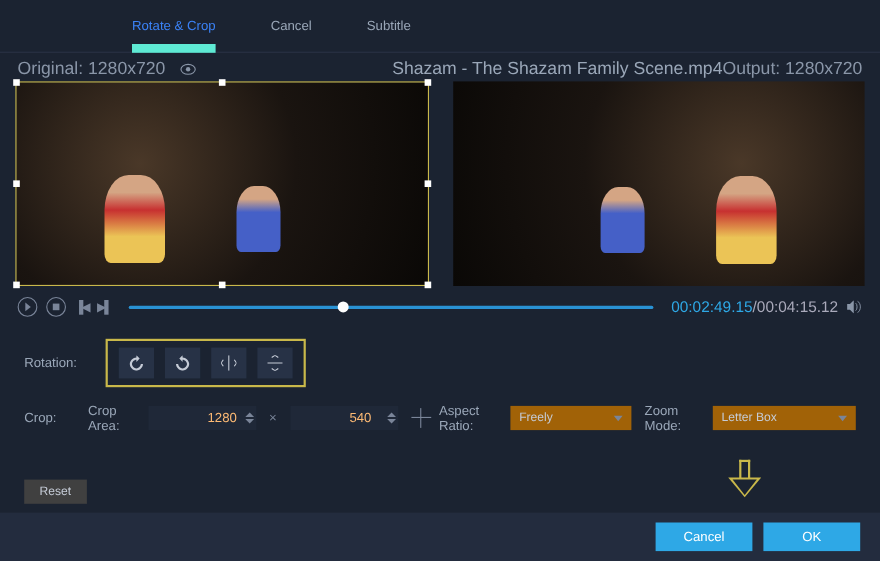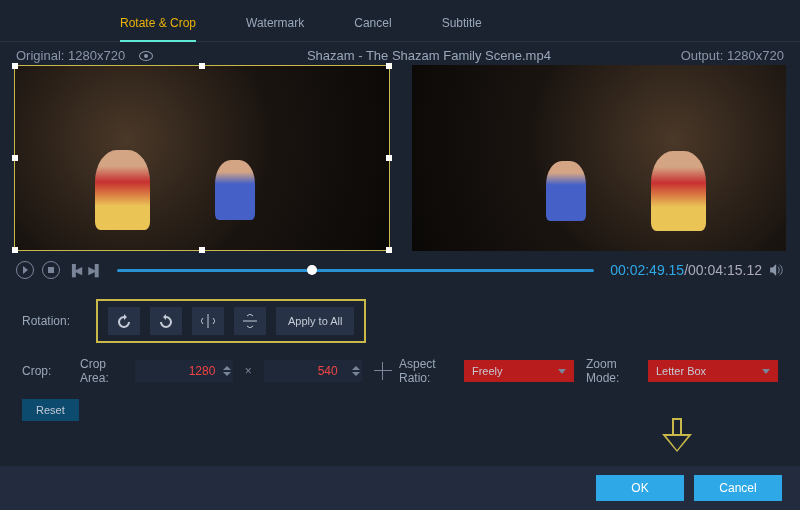--- a/index.html
+++ b/index.html
@@ -1,24 +1,24 @@
 <!DOCTYPE html>
 <html><head>
 <meta charset="utf-8">
 <style>
 * { box-sizing: border-box; margin: 0; padding: 0; }
 body { width: 800px; height: 510px; background: #1b2331; font-family: Arial, sans-serif; font-size: 12px; color: #aab; overflow: hidden; position: relative; }
 .tabs { display: flex; gap: 50px; padding: 10px 0 0 120px; border-bottom: 1px solid #2a3245; }
 .tab { padding: 6px 0 10px; cursor: pointer; color: #9aa7b8; }
-.tab.active { color: #eab308; border-bottom: 2px solid #5eead4; margin-bottom: -1px; text-align: center; }
-.info-bar { display: flex; justify-content: space-between; align-items: center; padding: 6px 16px 2px; font-size: 13px; color: #8a96a8; }
+.tab.active { color: #3b82f6; border-bottom: 8px solid #5eead4; margin-bottom: -1px; text-align: center; }
+.info-bar { display: flex; justify-content: space-between; align-items: center; padding: 6px 16px 2px; font-size: 16px; color: #8a96a8; }
 .info-bar .left { display: flex; align-items: center; gap: 14px; }
 .eye { display: inline-block; width: 14px; height: 10px; border: 1px solid #8a96a8; border-radius: 70% 70% 70% 70%; position: relative; }
 .eye::after { content: ''; position: absolute; width: 4px; height: 4px; background: #8a96a8; border-radius: 50%; top: 2px; left: 4px; }
-.file-title { flex: 1; text-align: center; color: #9aa7b8; margin-left: 24px; }
+.file-title { flex: 1; text-align: right; color: #9aa7b8; margin-left: 24px; }
 .previews { display: flex; padding: 0 14px; gap: 22px; }
 .preview-box { flex: 1; position: relative; background: #0a0e16; height: 186px; }
 .preview-box.original { border: 1px solid #c9b84a; background: radial-gradient(circle at 30% 40%, #4a3828 0%, #1a1410 50%, #0a0806 100%); }
 .preview-box.output { background: radial-gradient(circle at 70% 40%, #4a3828 0%, #1a1410 50%, #0a0806 100%); }
 .figure { position: absolute; width: 55px; height: 80px; bottom: 20px; }
 .figure.f1 { left: 80px; background: linear-gradient(180deg, #d4a584 20%, #c73030 40%, #ebc456 70%); border-radius: 40% 40% 10% 10%; }
 .figure.f2 { left: 200px; background: linear-gradient(180deg, #d4a584 20%, #4560c7 40%); border-radius: 40% 40% 10% 10%; width: 40px; height: 60px; bottom: 30px; }
 .figure.f1b { right: 80px; background: linear-gradient(180deg, #d4a584 20%, #c73030 40%, #ebc456 70%); border-radius: 40% 40% 10% 10%; }
 .figure.f2b { right: 200px; background: linear-gradient(180deg, #d4a584 20%, #4560c7 40%); border-radius: 40% 40% 10% 10%; width: 40px; height: 60px; bottom: 30px; }
 .crop-handle { position: absolute; width: 6px; height: 6px; background: #fff; }
@@ -35,49 +35,48 @@
 .time { font-size: 14px; }
 .time .cur { color: #2ea8e6; }
 .vol { width: 14px; height: 12px; color: #8a96a8; }
 .controls { padding: 10px 22px 0; }
 .row { display: flex; align-items: center; margin-bottom: 14px; gap: 12px; font-size: 12px; color: #9aa7b8; }
 .rlabel { width: 62px; }
 .rot-group { display: flex; align-items: center; gap: 10px; border: 2px solid #c9b84a; padding: 6px 10px; }
 .rot-btn { width: 32px; height: 28px; background: #273246; display: flex; align-items: center; justify-content: center; cursor: pointer; color: #c5cbd6; }
 .apply-btn { height: 28px; padding: 0 12px; background: #273246; display: flex; align-items: center; cursor: pointer; font-size: 11px; color: #c5cbd6; }
 .num-input { display: flex; align-items: center; background: #1f2838; height: 22px; padding: 0 2px 0 6px; }
-.num-input span.v { color: #ef4444; min-width: 30px; margin-left: 48px; }
+.num-input span.v { color: #fdba74; min-width: 30px; margin-left: 48px; }
 .spin { display: flex; flex-direction: column; margin-left: 4px; }
 .spin div { width: 0; height: 0; border-left: 4px solid transparent; border-right: 4px solid transparent; cursor: pointer; }
 .spin .up { border-bottom: 4px solid #7a8599; margin-bottom: 2px; }
 .spin .dn { border-top: 4px solid #7a8599; }
 .cross { color: #7a8599; }
-.dropdown { display: flex; align-items: center; background: #b91c1c; height: 22px; padding: 0 8px; min-width: 110px; justify-content: space-between; cursor: pointer; color: #c5cbd6; font-size: 11px; }
+.dropdown { display: flex; align-items: center; background: #a16207; height: 22px; padding: 0 8px; min-width: 110px; justify-content: space-between; cursor: pointer; color: #c5cbd6; font-size: 11px; }
 .dropdown .chev { width: 0; height: 0; border-left: 4px solid transparent; border-right: 4px solid transparent; border-top: 5px solid #7a8599; }
-.reset-btn { background: #0c4a6e; height: 22px; padding: 0 14px; display: inline-flex; align-items: center; cursor: pointer; font-size: 11px; color: #c5cbd6; }
+.reset-btn { background: #404040; height: 22px; padding: 0 14px; display: inline-flex; align-items: center; cursor: pointer; font-size: 11px; color: #c5cbd6; margin-top: 28px; }
 .arrow-anno { position: absolute; right: 110px; bottom: 52px; width: 26px; height: 40px; }
 .arrow-anno .shaft { position: absolute; top: 0; left: 8px; width: 10px; height: 20px; border: 2px solid #c9b84a; border-bottom: none; }
 .arrow-anno .head { position: absolute; top: 18px; left: 0; width: 0; height: 0; border-left: 13px solid transparent; border-right: 13px solid transparent; border-top: 16px solid transparent; }
 .arrow-anno .head::before { content: ''; position: absolute; top: -18px; left: -15px; width: 0; height: 0; border-left: 15px solid transparent; border-right: 15px solid transparent; border-top: 18px solid #c9b84a; }
 .arrow-anno .head::after { content: ''; position: absolute; top: -16px; left: -11px; width: 0; height: 0; border-left: 11px solid transparent; border-right: 11px solid transparent; border-top: 14px solid #1b2331; }
 .footer { position: absolute; bottom: 0; left: 0; right: 0; height: 44px; background: #232c3e; display: flex; align-items: center; justify-content: flex-end; padding: 0 18px; gap: 10px; }
 .fbtn { width: 88px; height: 26px; display: flex; align-items: center; justify-content: center; cursor: pointer; font-size: 12px; }
 .fbtn.ok { background: #2ea8e6; color: #fff; }
 .fbtn.cancel { background: #2ea8e6; color: #fff; }
 .move-icon { width: 18px; height: 18px; position: relative; display: inline-block; }
 .move-icon::before, .move-icon::after { content: ''; position: absolute; background: #7a8599; }
 .move-icon::before { top: 8px; left: 0; width: 18px; height: 1px; }
 .move-icon::after { left: 8px; top: 0; width: 1px; height: 18px; }
 </style>
 </head>
 <body>
 
 <div class="tabs">
   <div class="tab active">Rotate &amp; Crop</div>
-  <div class="tab">Watermark</div>
   <div class="tab">Cancel</div>
   <div class="tab">Subtitle</div>
 </div>
 
 <div class="info-bar">
   <div class="left">
     <span>Original: 1280x720</span>
     <span class="eye"></span>
   </div>
   <div class="file-title">Shazam - The Shazam Family Scene.mp4</div>
@@ -141,21 +140,20 @@
       <div class="rot-btn">
           <svg width="14" height="14" viewBox="0 0 14 14">
             <path stroke="#c5cbd6" fill="none" d="M7 0v14M2 4l-2 3 2 3M12 4l2 3-2 3"></path>
           </svg>
         </div>
       <div class="rot-btn">
           <svg width="14" height="14" viewBox="0 0 14 14">
             <path stroke="#c5cbd6" fill="none" d="M0 7h14M4 2l3-2 3 2M4 12l3 2 3-2"></path>
           </svg>
         </div>
-      <div class="apply-btn">Apply to All</div>
     </div>
   </div>
   <div class="row">
     <div class="rlabel">Crop:</div>
     <span>Crop Area:</span>
     <div class="num-input">
       <span class="v">1280</span>
       <div class="spin">
           <div class="up"></div>
           <div class="dn"></div>
@@ -185,15 +183,15 @@
     <div class="reset-btn">Reset</div>
   </div>
 </div>
 
 <div class="arrow-anno">
   <div class="shaft"></div>
     <div class="head"></div>
 </div>
 
 <div class="footer">
+  <div class="fbtn cancel">Cancel</div>
   <div class="fbtn ok">OK</div>
-  <div class="fbtn cancel">Cancel</div>
 </div>
 
 </body></html>

